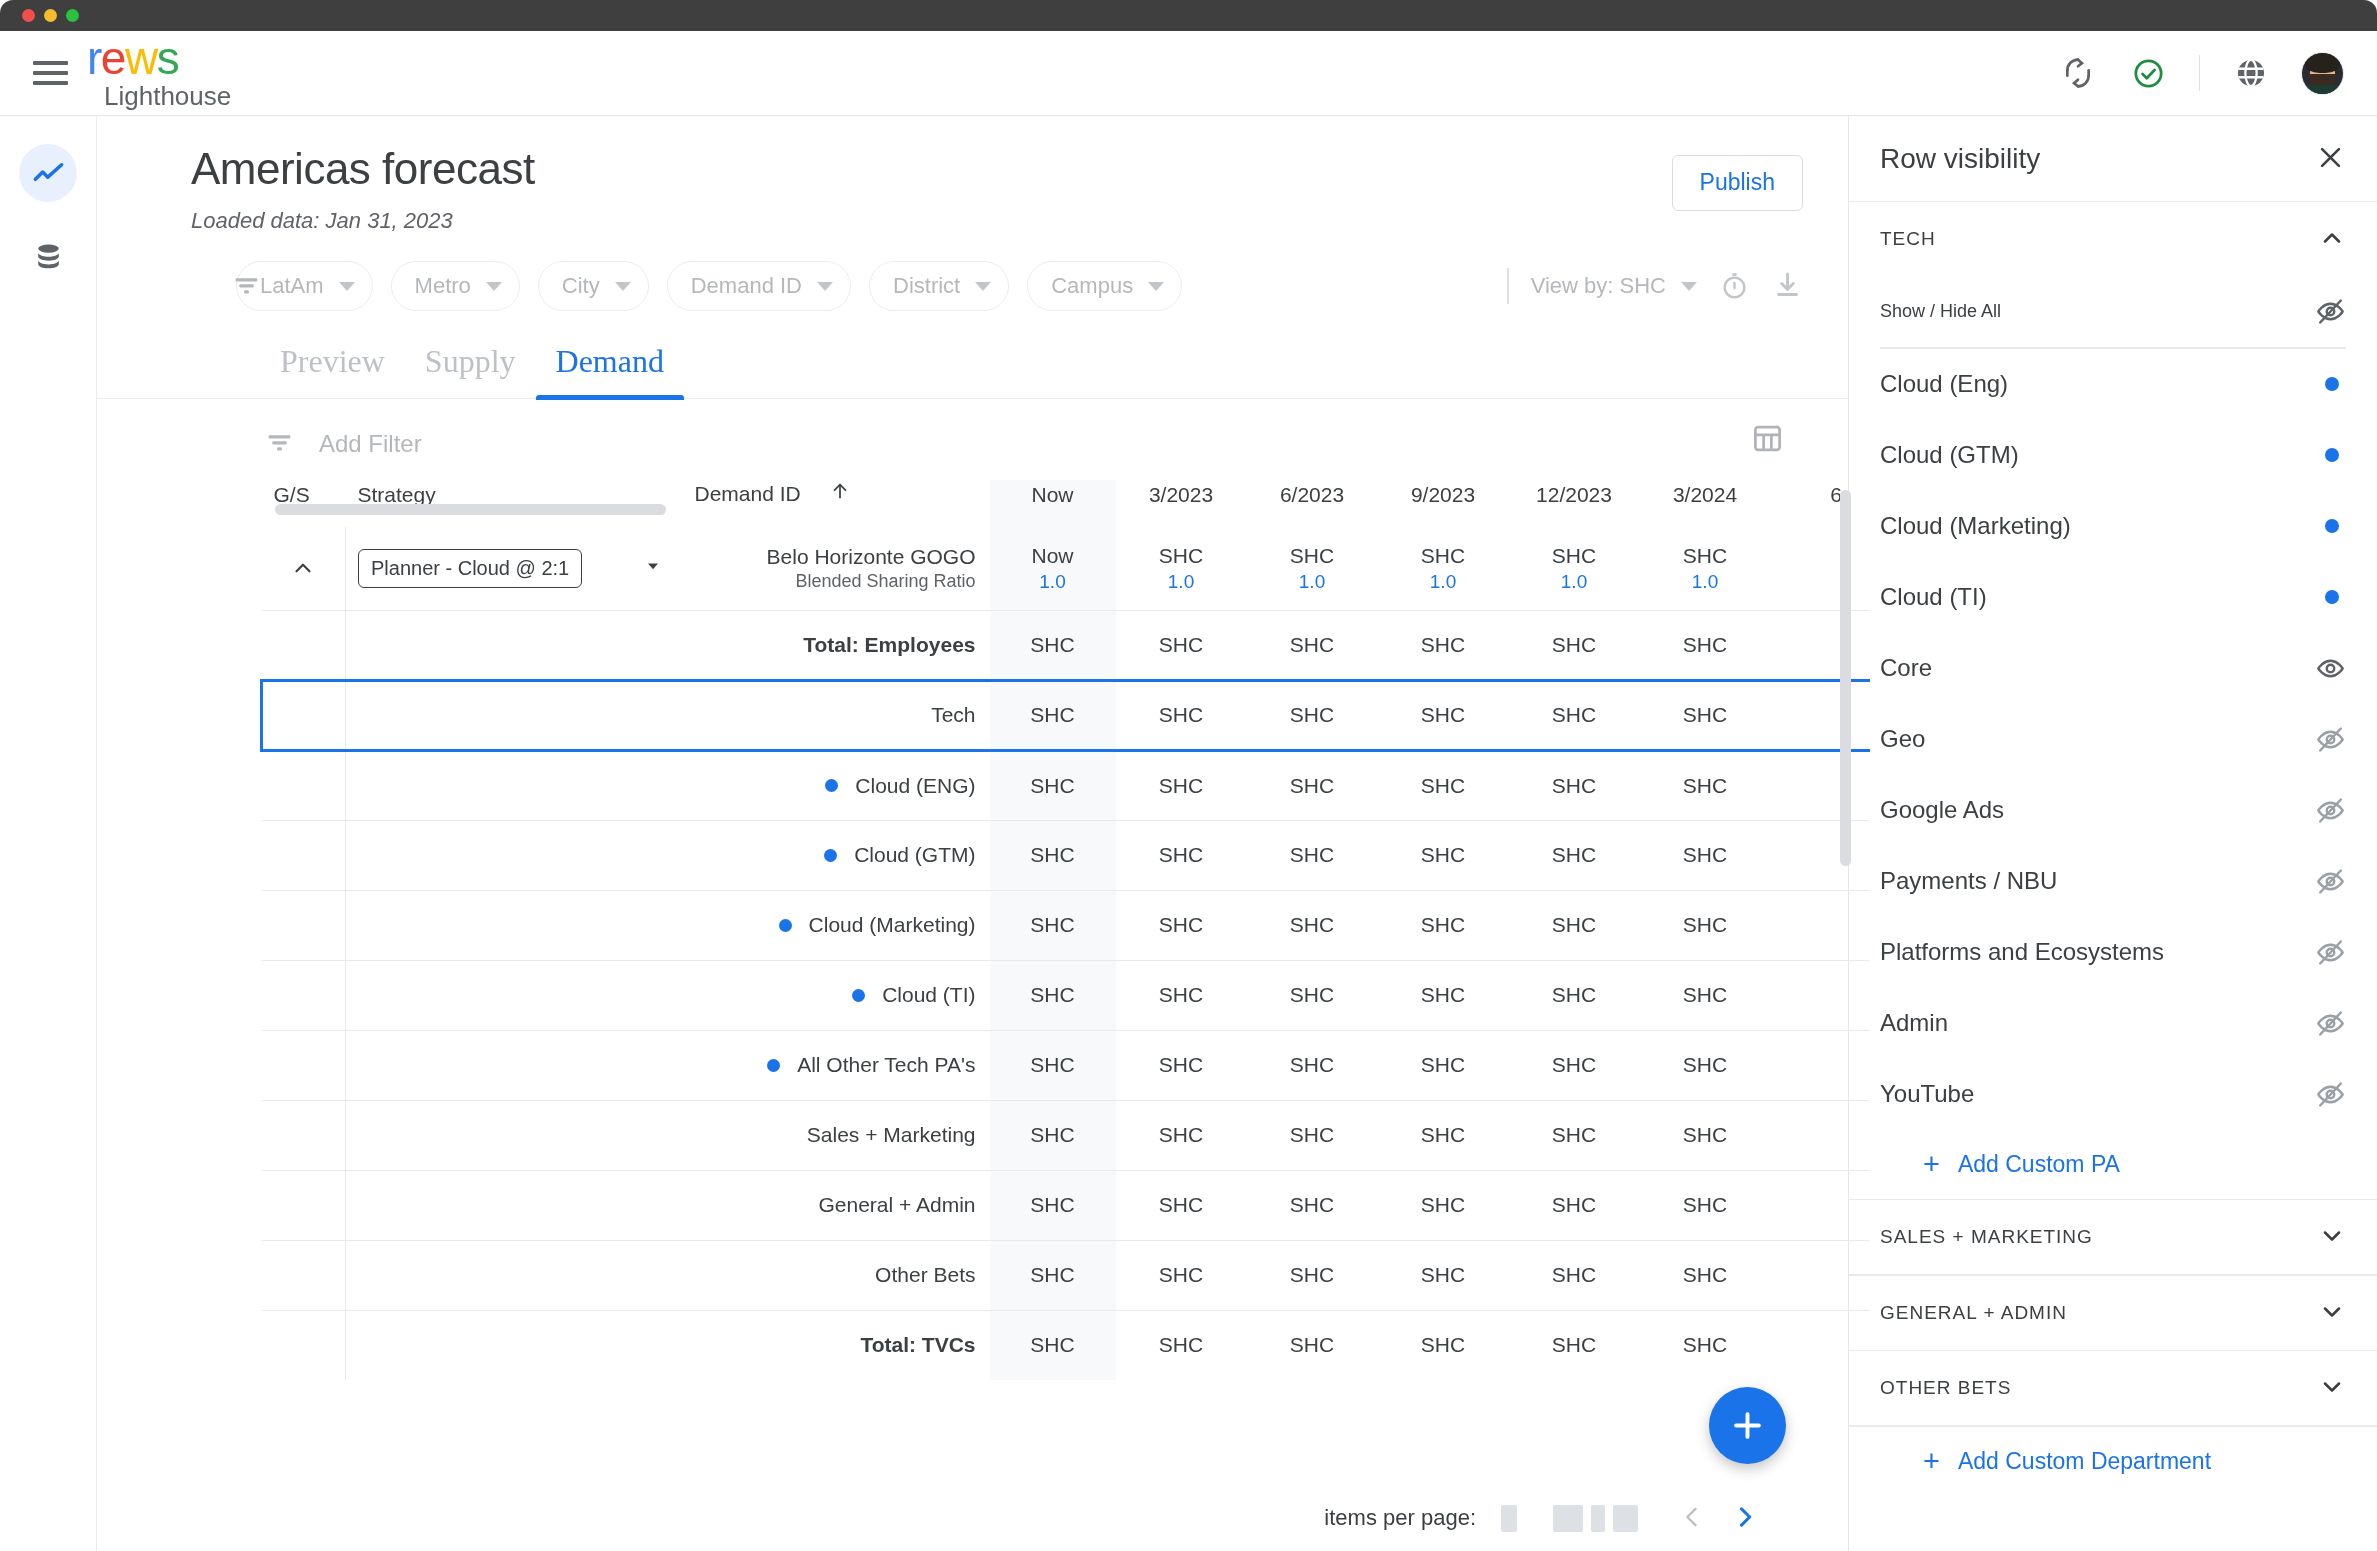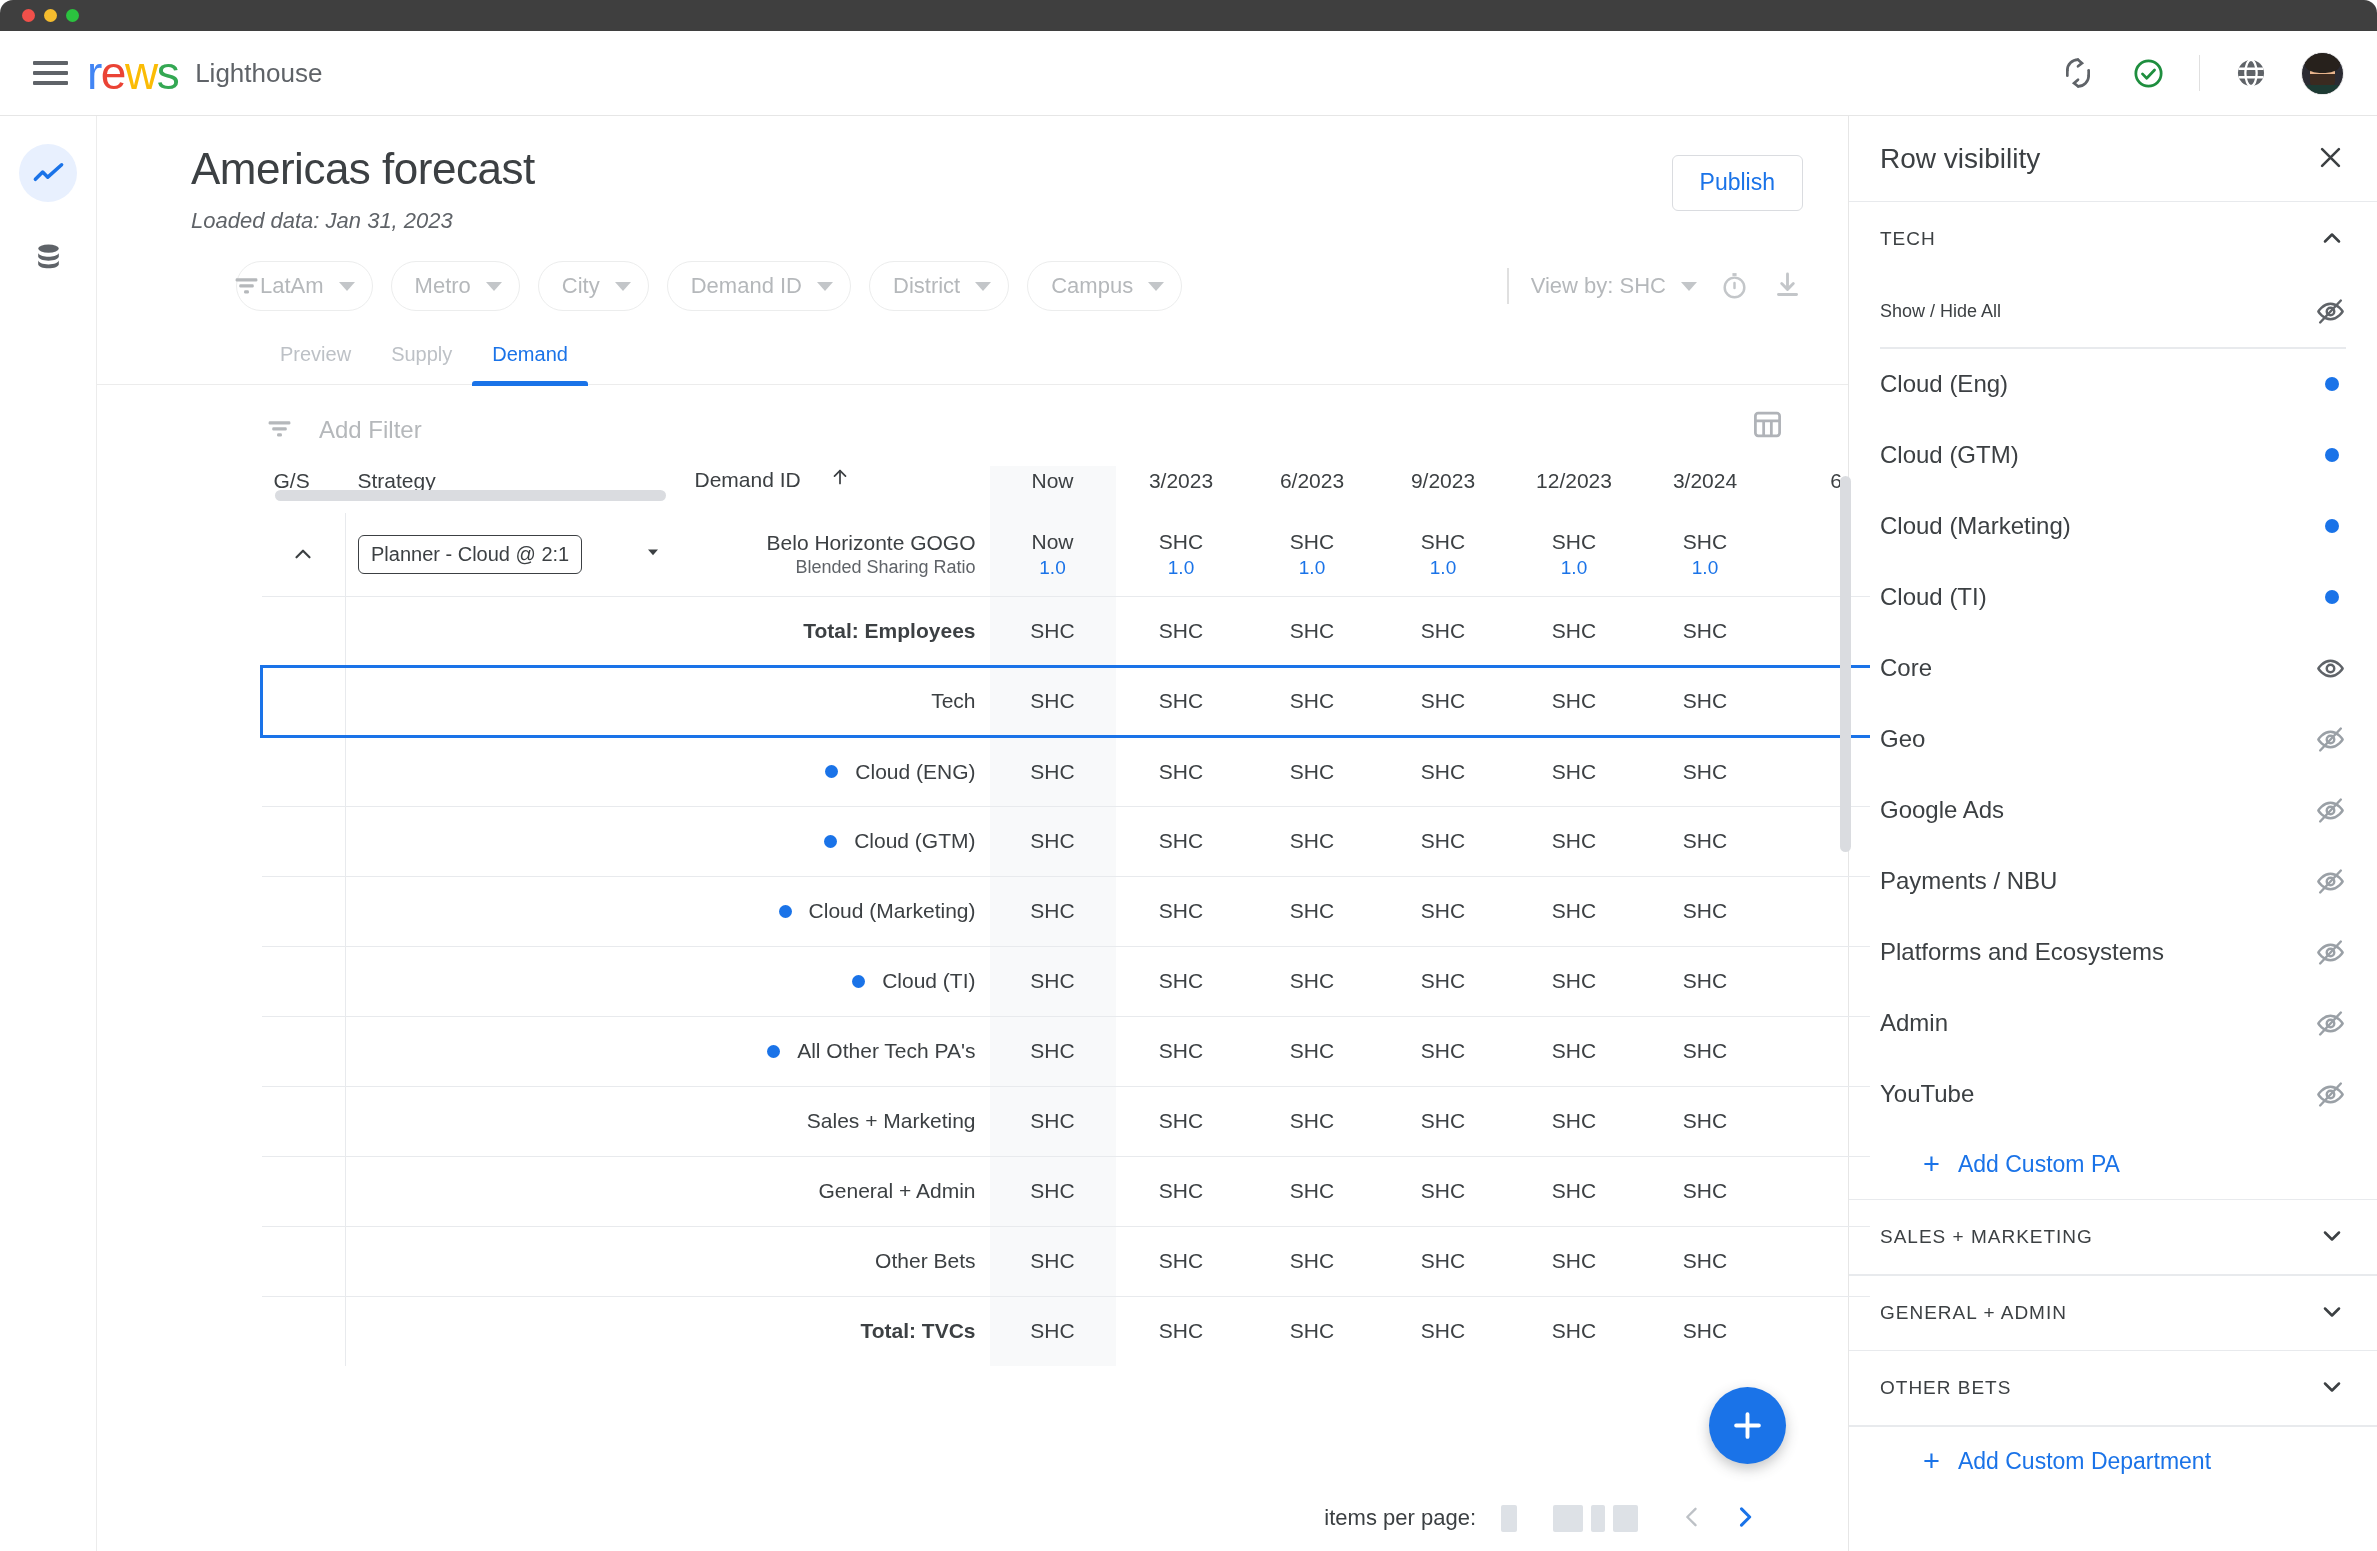--- a/index.html
+++ b/index.html
@@ -19,21 +19,21 @@
   .dot { width: 13px; height: 13px; border-radius: 50%; margin-right: 9px; }
   .dot.r { background: #f1504a; } .dot.y { background: #f5bc2e; } .dot.g { background: #2bc23f; }
 
   
   .appbar {
     height: 85px; background: #fff; display: flex; align-items: center;
     padding: 0 33px 0 33px; border-bottom: 1.5px solid #e6e6e6;
   }
   .hamburger { width: 35px; display: flex; flex-direction: column; gap: 6.4px; cursor: pointer; }
   .hamburger i { display:block; height: 4px; background: #5f6368; border-radius: 1px; }
-  .brand { display: flex; align-items: center; margin-left: 19px; }
+  .brand { display: flex; align-items: flex-start; margin-left: 19px; flex-direction: column; }
   .logo { font-size: 46px; font-weight: 400; letter-spacing: -1.5px; line-height: 1; }
   .logo .c1 { color:#4285f4 } .logo .c2 { color:#ea4335 } .logo .c3 { color:#fbbc05 } .logo .c4 { color:#34a853 }
   .product { font-size: 26px; color: #5f6368; margin-left: 17px; font-weight: 400; }
   .appbar-right { margin-left: auto; display: flex; align-items: center; gap: 31px; }
   .icon-btn { width: 39px; height: 39px; display:flex; align-items:center; justify-content:center; cursor: pointer; }
   .vdivider { width: 1.5px; height: 36px; background: #e0e0e0; }
   .avatar {
     width: 43px; height: 43px; border-radius: 50%;
     background: radial-gradient(circle at 50% 34%, #f2c6a0 0 26%, rgba(0,0,0,0) 27%),
                 linear-gradient(#2b2b33, #2b2b33);
@@ -75,21 +75,21 @@
     border: 1.5px solid #eceded; border-radius: 28px; color: #b5b8bb; font-size: 22px;
     padding: 11px 17px 11px 23px; display: flex; align-items: center; gap: 15px; cursor: pointer;
     white-space: nowrap; background:#fff;justify-content:flex-end;
   }
   .caret { width: 0; height: 0; border-left: 8px solid transparent; border-right: 8px solid transparent; border-top: 9px solid #c3c6c9; }
   .filterrow-right { margin-left: auto; display: flex; align-items: center; gap: 22px; }
   .viewby { color: #b5b8bb; font-size: 22px; display: flex; align-items: center; gap: 15px; cursor: pointer; }
 
   
   .tabs { display: flex; gap: 0; padding: 32px 0 0 163px; border-bottom: 1.5px solid #ececec; }
-  .tab { font-size: 20px; color: #bdc1c6; padding: 0 20px 18px 20px; cursor: pointer; position: relative; }
+  .tab { font-size: 32px; color: #bdc1c6; padding: 0 20px 18px 20px; cursor: pointer; position: relative; font-family: Liberation Serif, serif; }
   .tab.active { color: #1a73e8; }
   .tab.active::after { content:""; position:absolute; left:0; right:0; bottom:-1.5px; height: 5px; background:#1a73e8; border-radius:3px 3px 0 0; }
 
   
   .addfilter { display:flex; align-items:center; gap: 25px; padding: 29px 0 0 168px; position: relative; }
   .addfilter .lbl { font-size: 24px; color: #b5b8bb; cursor: pointer; }
   .grid-icon-wrap { position: absolute; right: 64px; top: 23px; cursor: pointer; }
 
   
   .tablewrap { margin: 21px 0 0 163px; width: 1610px; position: relative; }

